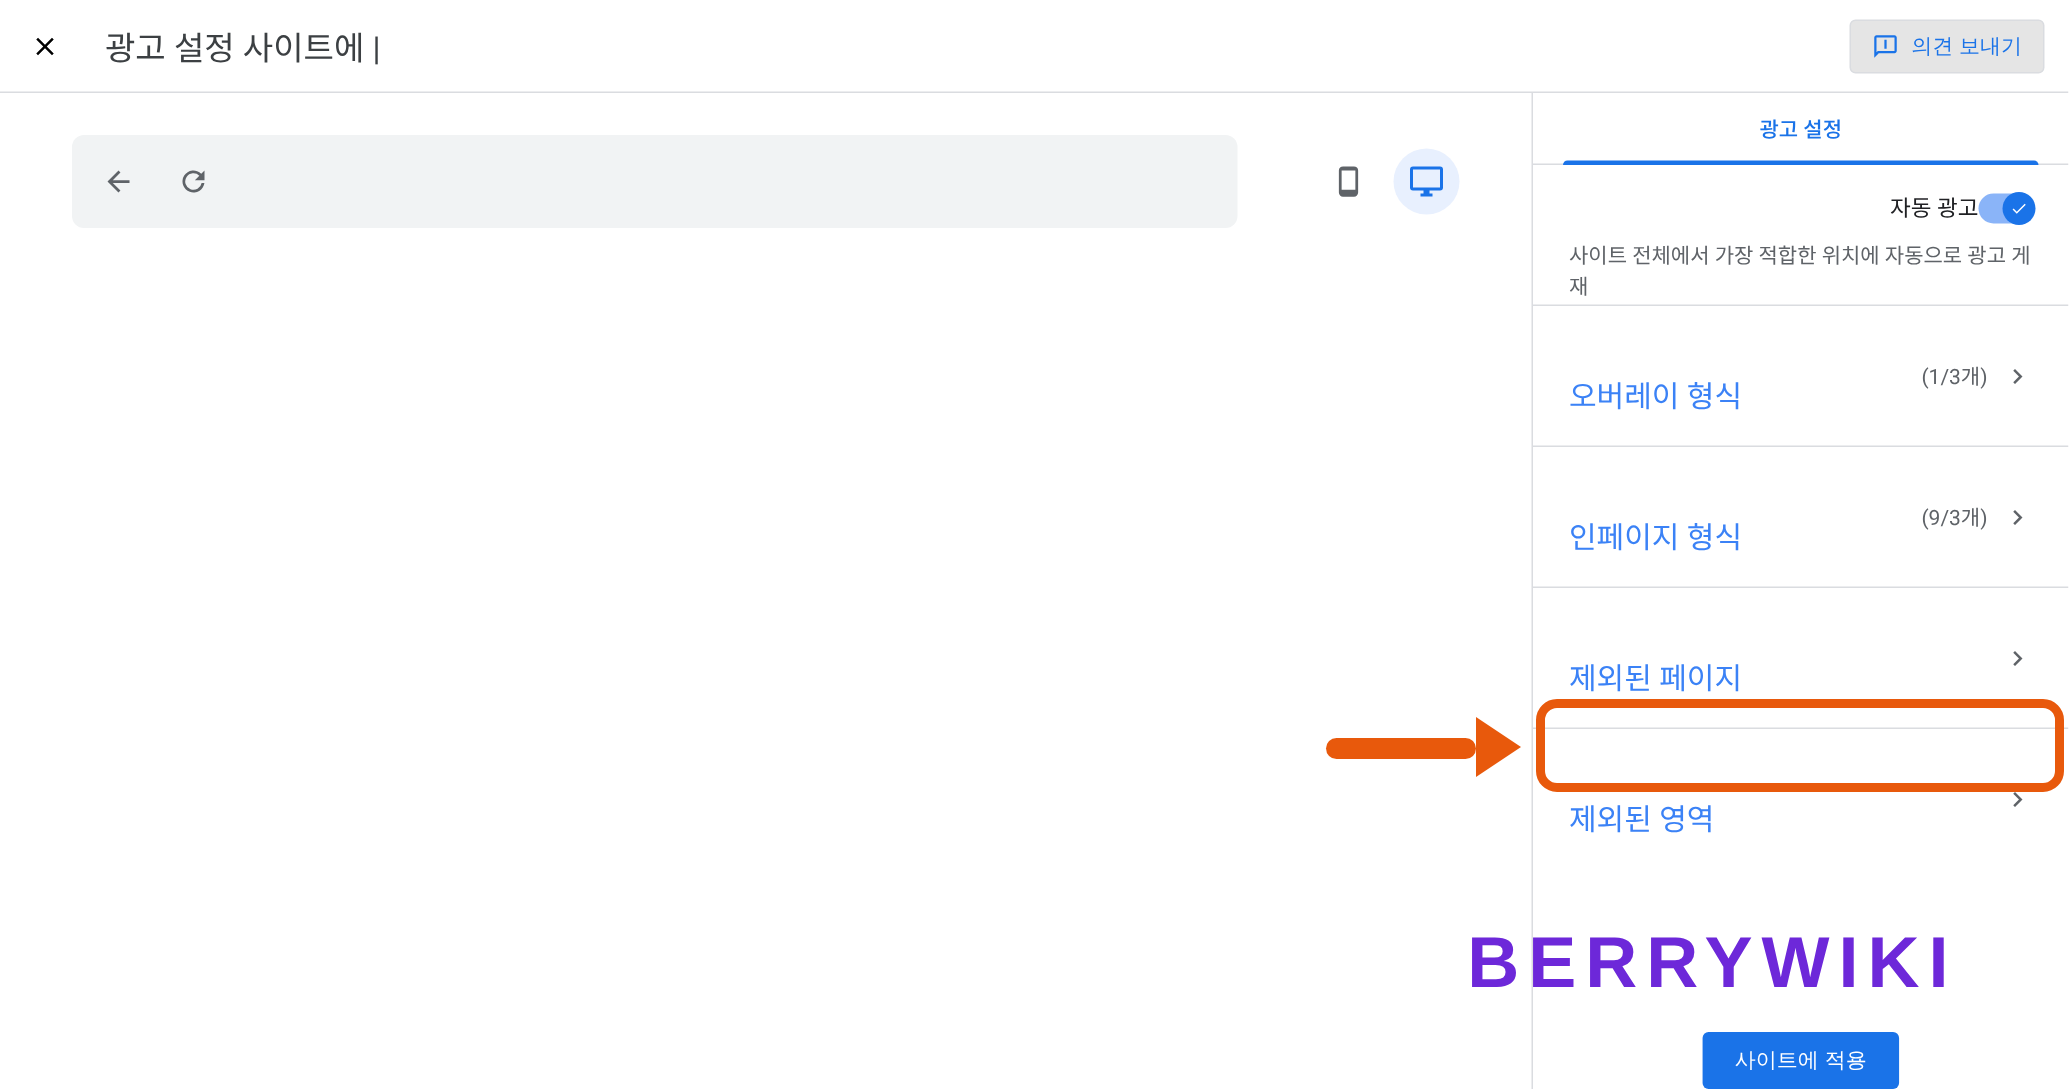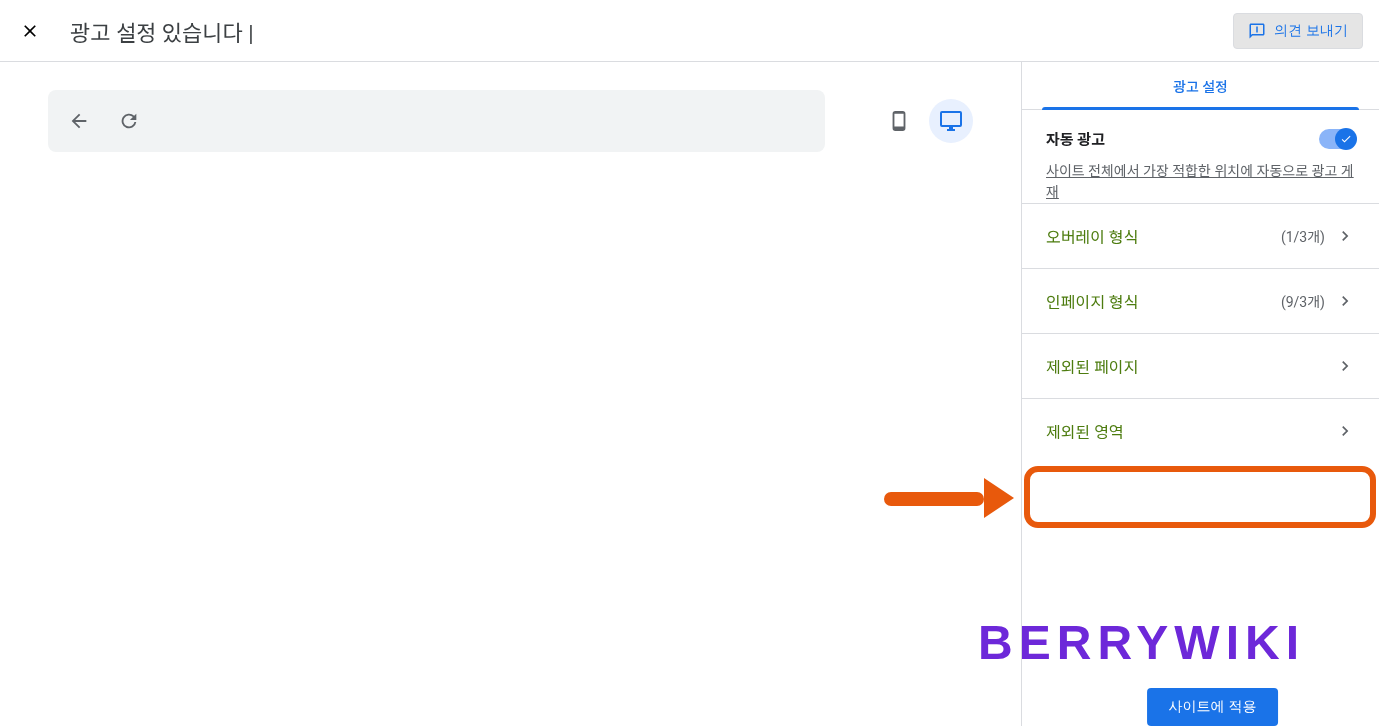--- a/index.html
+++ b/index.html
@@ -121,23 +121,22 @@
     left: 20px; right: 20px; bottom: -1px;
     height: 3px;
     background: #1a73e8;
     border-radius: 3px 3px 0 0;
   }
   .section {
     padding: 18px 24px 0 24px;
   }
   .toggle-row {
     display: flex;
-    justify-content: space-between;
-    align-items: center;
-    font-weight: bold;
+    justify-content: flex-end;
+    align-items: center;
   }
   .toggle-row .label {
     font-size: 15px;
     color: #202124;
   }
   .toggle {
     width: 36px; height: 20px;
     background: #8ab4f8;
     border-radius: 20px;
     position: relative;
@@ -149,21 +148,20 @@
     position: absolute;
     right: -2px; top: -1px;
     display: flex; align-items: center; justify-content: center;
   }
   .toggle .knob svg { width: 12px; height: 12px; fill: #fff; }
   .desc {
     font-size: 14px;
     color: #5f6368;
     margin-top: 12px;
     line-height: 1.5;
-    text-decoration: underline;
   }
   .info-box {
     margin: 18px 24px 24px 24px;
     border: 1px solid #dadce0;
     border-radius: 8px;
     padding: 16px;
     display: flex;
     gap: 14px;
   }
   .info-box svg { flex-shrink: 0; fill: #1a73e8; width: 22px; height: 22px; }
@@ -177,22 +175,23 @@
 
   .list-item {
     display: flex;
     align-items: center;
     justify-content: space-between;
     padding: 20px 24px;
     border-top: 1px solid #dadce0;
     cursor: pointer;
   }
   .list-item .li-label {
-    font-size: 16px;
-    color: #4d7c0f;
+    font-size: 20px;
+    color: #3b82f6;
+    margin-top: 24px;
   }
   .li-right {
     display: flex; align-items: center; gap: 10px; margin-left: 44px;
   }
   .li-count {
     color: #5f6368;
     font-size: 14px;
   }
   .chev { fill: #5f6368; }
 
@@ -245,33 +244,32 @@
     left: 50%;
     transform: translateX(-50%);
     background: #1a73e8;
     color: #fff;
     border: none;
     padding: 10px 22px;
     font-size: 14px;
     font-weight: 500;
     border-radius: 4px;
     cursor: pointer;
-    margin-left: 12px;
   }
 </style>
 </head>
 <body>
 
 <div class="topbar">
   <div class="close-btn">
     <svg width="20" height="20" viewBox="0 0 24 24">
         <path d="M19 6.41 17.59 5 12 10.59 6.41 5 5 6.41 10.59 12 5 17.59 6.41 19 12 13.41 17.59 19 19 17.59 13.41 12z"></path>
       </svg>
   </div>
-  <div class="title">광고 설정 있습니다 |</div>
+  <div class="title">광고 설정 사이트에 |</div>
   <button class="feedback-btn">
     <svg width="18" height="18" viewBox="0 0 24 24">
         <path d="M20 2H4c-1.1 0-2 .9-2 2v18l4-4h14c1.1 0 2-.9 2-2V4c0-1.1-.9-2-2-2zm0 14H5.17L4 17.17V4h16v12zM11 14h2v-2h-2v2zm0-8h2v6h-2V6z"></path>
       </svg>
     <span>의견 보내기</span>
   </button>
 </div>
 
 <div class="main">
 

